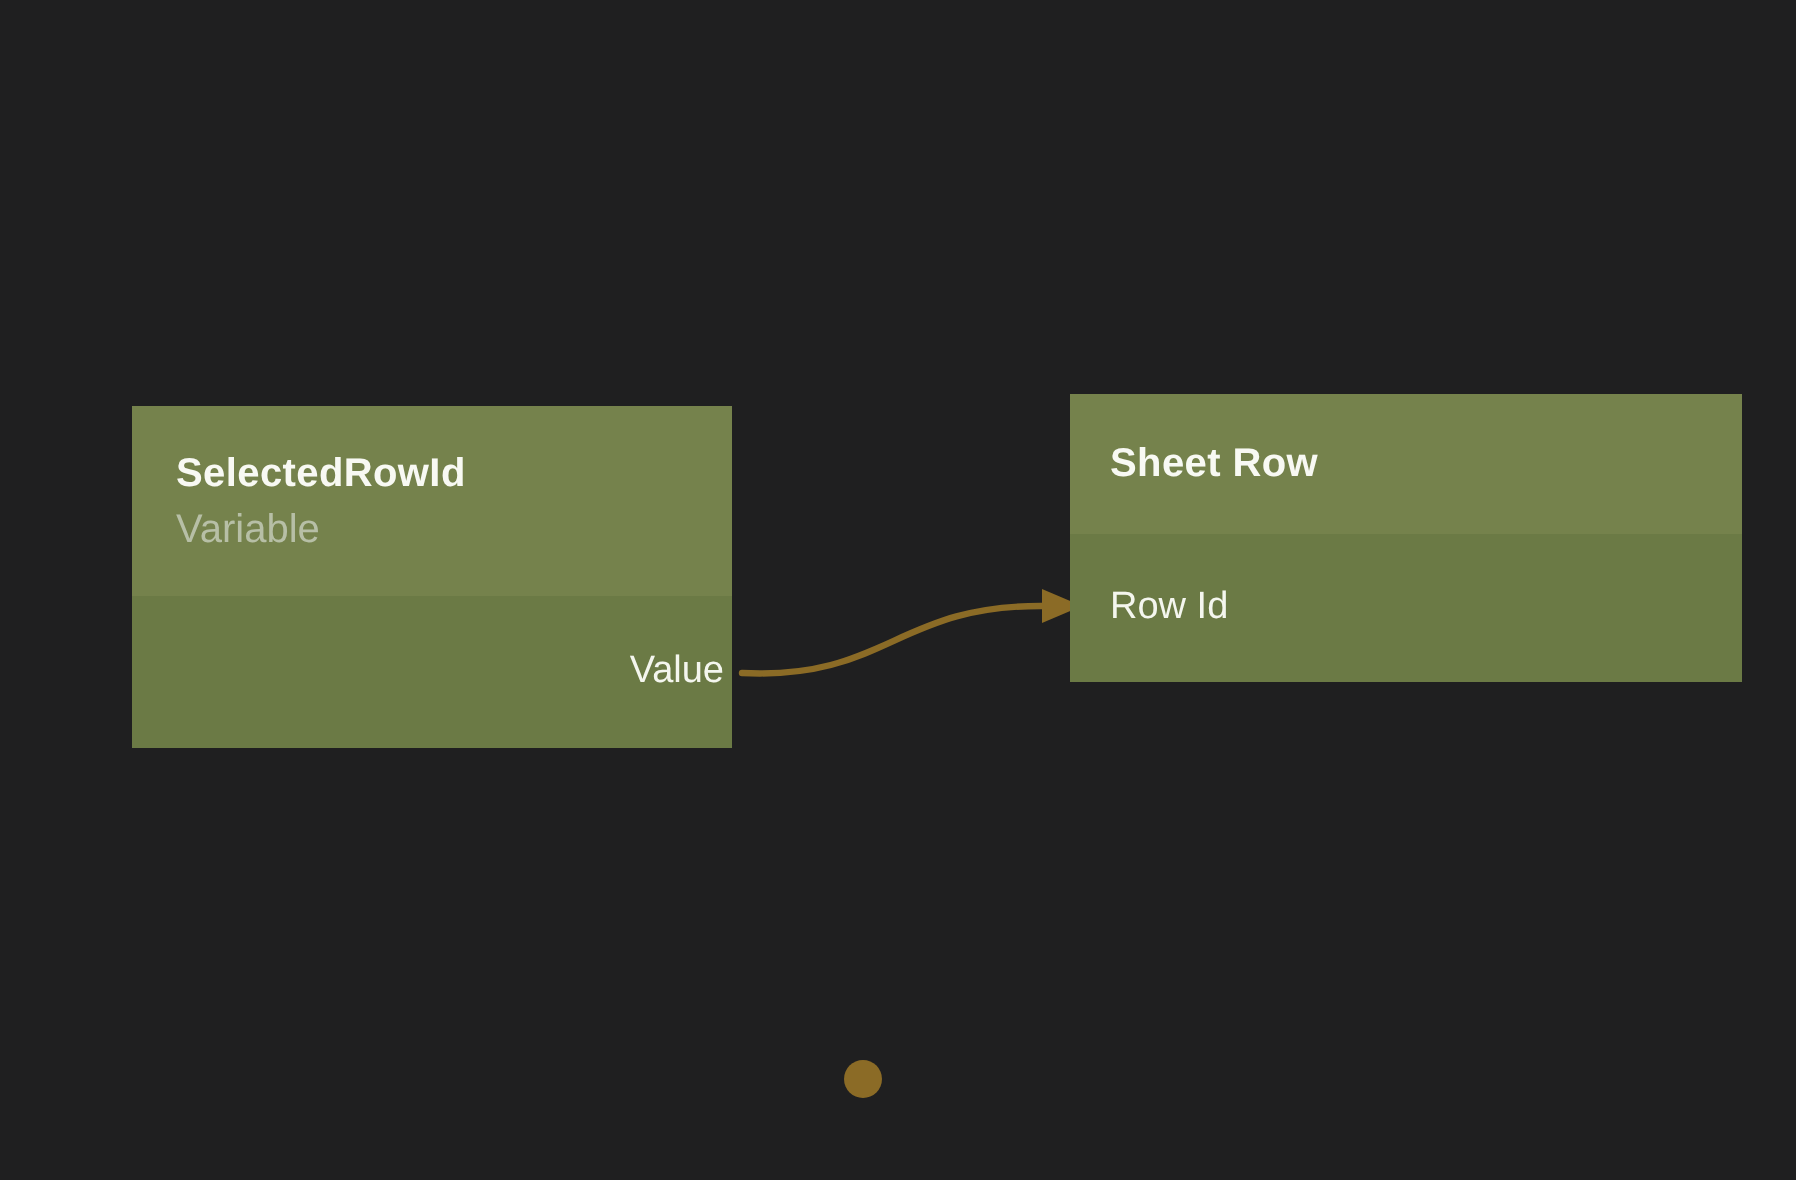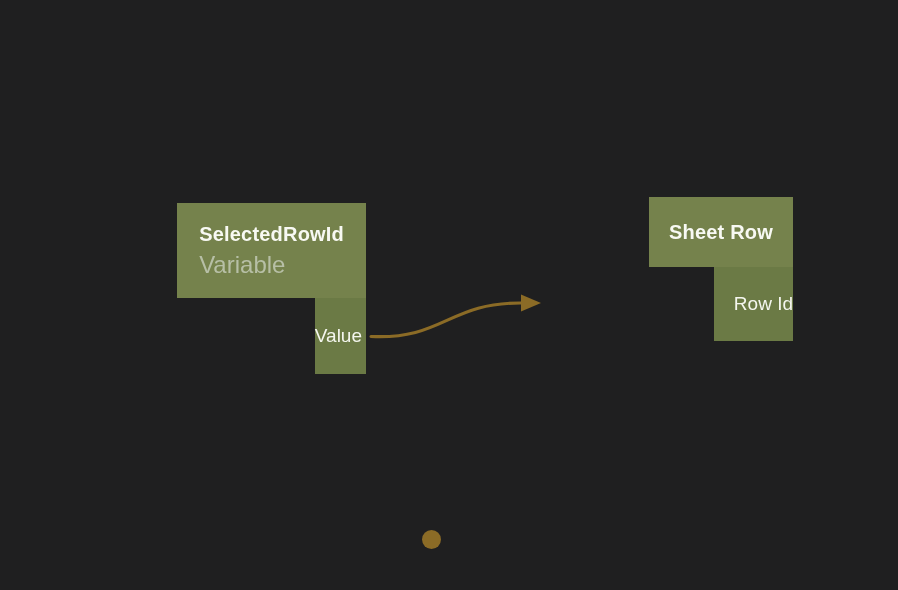--- a/index.html
+++ b/index.html
@@ -16,49 +16,48 @@
   }
   .wire-layer {
     position: absolute; left: 0; top: 0;
     width: 898px; height: 590px;
     pointer-events: none;
   }
   .node {
     position: absolute;
     display: flex;
     flex-direction: column;
-    align-items: flex-end;
   }
   .node-selectedrowid {
     left: 66px; top: 203px;
     width: 300px; height: 171px;
   }
   .node-sheetrow {
     left: 535px; top: 197px;
-    width: 258px; height: 144px;
+    width: 336px; height: 144px;
   }
   .node-header {
     background: #75824c;
     padding: 0 22px;
     display: flex;
     flex-direction: column;
     justify-content: center;
   }
   .node-selectedrowid .node-header { height: 95px; }
   .node-sheetrow .node-header { height: 70px; padding: 0 20px; }
   .node-title {
     color: #f8f9f3;
     font-size: 20px;
     font-weight: 600;
     line-height: 1.4;
     letter-spacing: 0.2px;
   }
   .node-subtitle {
     color: #b7bfa6;
-    font-size: 24px;
+    font-size: 20px;
     font-weight: 400;
     line-height: 1.4;
   }
   .node-body {
     background: #6b7a45;
     flex: 1;
     display: flex;
     align-items: center;
   }
   .node-body.output-row {

